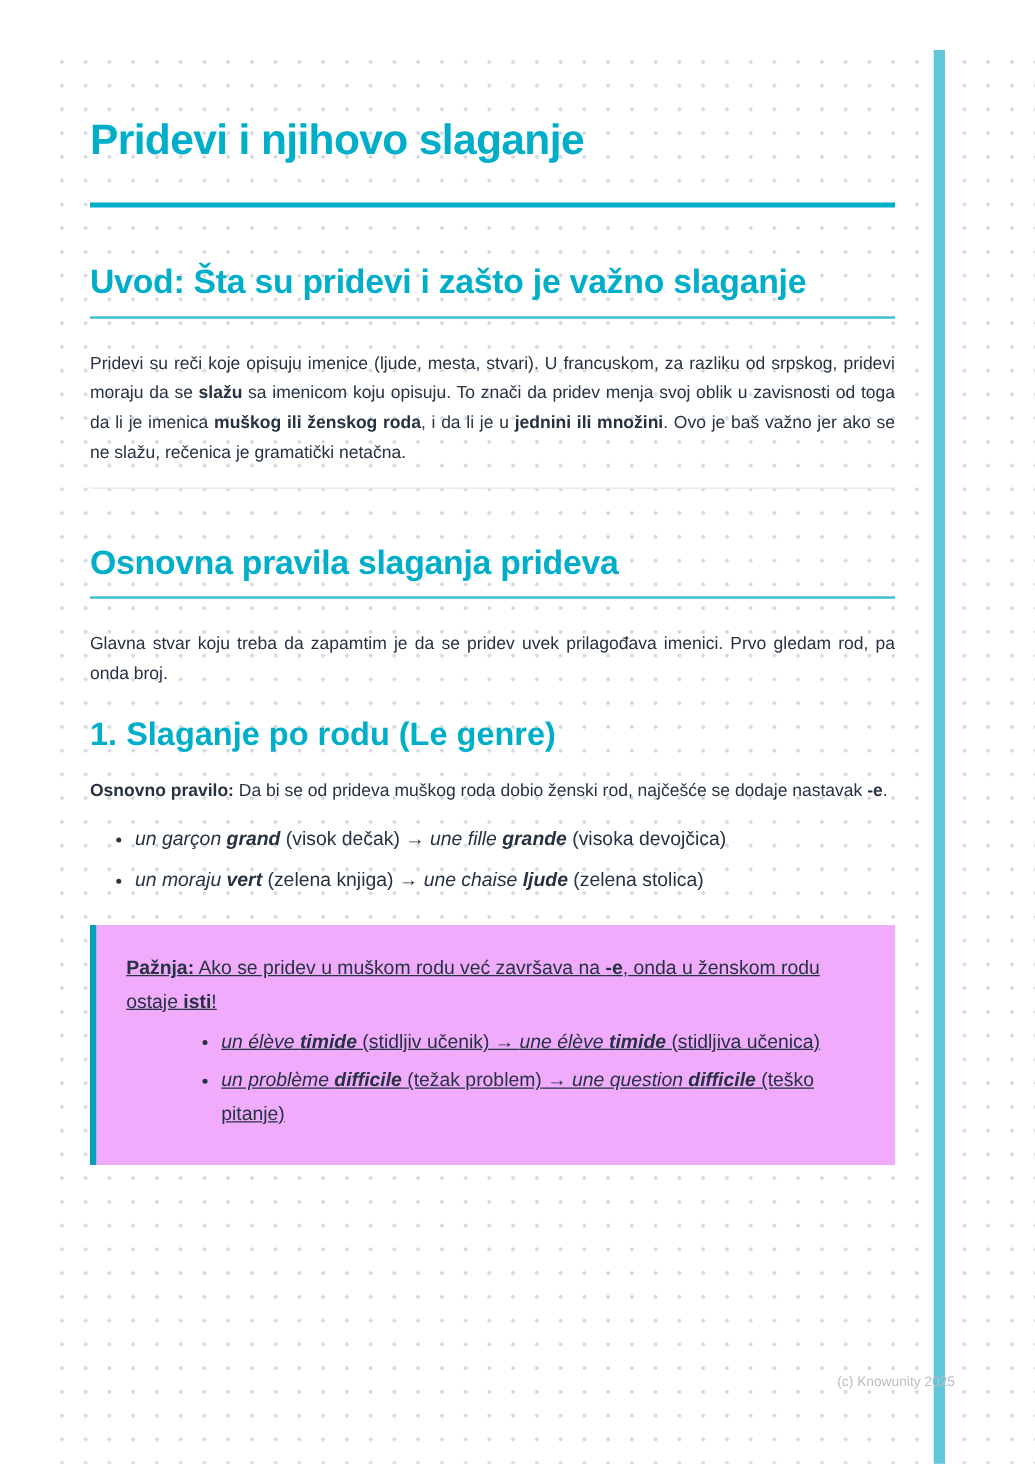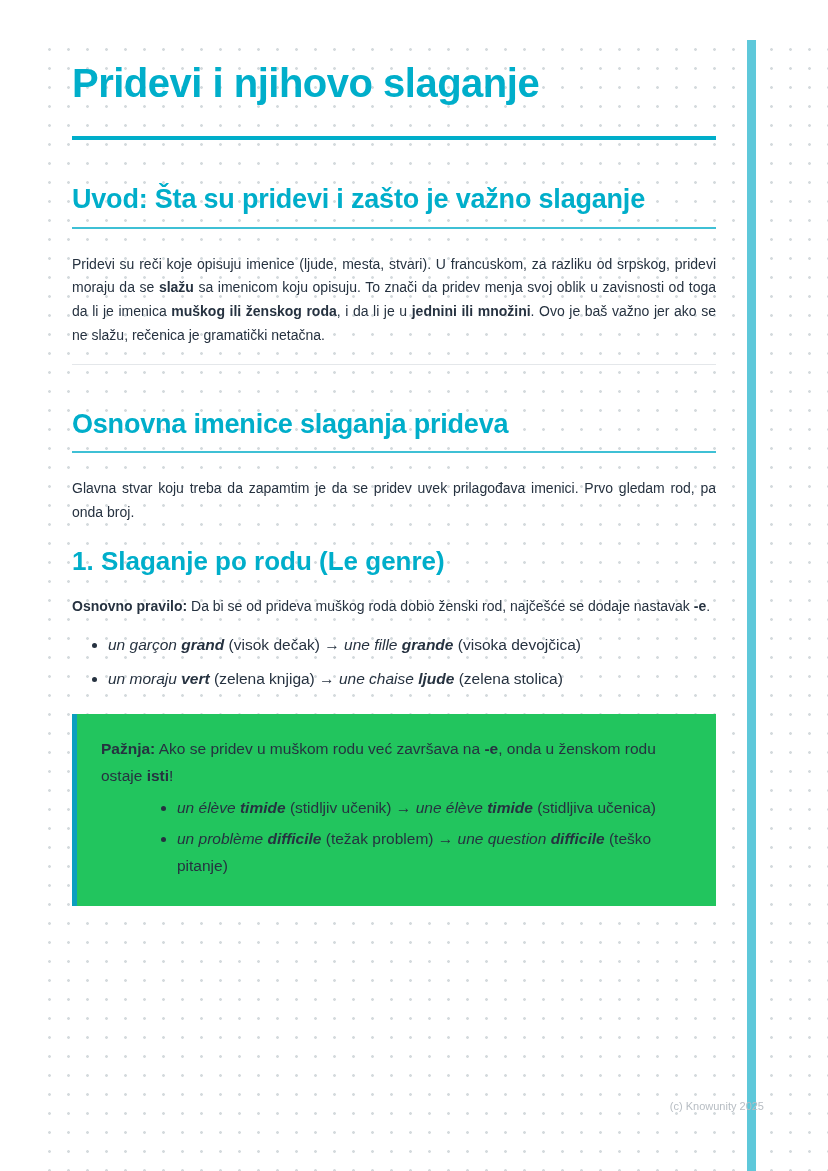--- a/index.html
+++ b/index.html
@@ -16,22 +16,22 @@
     background-image: radial-gradient(circle, #d4dadd 1.3px, transparent 1.5px);
     background-size:19px 19px;
     pointer-events:none;
   }
   .stripe {
     position:absolute; left:747px; top:40px; width:9px; bottom:0;
     background:#5ec8da;
   }
   .content { position:absolute; left:72px; top:0; width:644px; }
   h1 {
-    margin-top:60px;
-    font-size:40px; font-weight:700; line-height:1.15;
+    margin-top:93px;
+    font-size:34px; font-weight:700; line-height:1.15;
     color:#00aeca; letter-spacing:-0.5px;
   }
   .rule-thick { height:4px; background:#00aeca; margin-top:30px; }
   h2 {
     margin-top:42px;
     font-size:27px; font-weight:700; line-height:1.28;
     color:#00aeca; letter-spacing:-0.2px;
   }
   .rule-thin { height:2px; background:#3fc0d5; margin-top:10px; }
   h3 {
@@ -47,24 +47,24 @@
   p.body.tight { margin-top:16px; }
   .divider { border:none; height:1px; background:#e4e7ea; margin-top:16px; }
   ul.examples {
     margin-top:14px;
     padding-left:36px;
     font-size:15.5px; line-height:1.7;
   }
   ul.examples li { margin-bottom:7px; }
   .callout {
     margin-top:22px;
-    background:#22c55e;
+    background:#f0abfc;
     border-left:5px solid #0b9fbe;
     padding:22px 26px 22px 24px;
-    font-size:15.5px; line-height:1.7;
+    font-size:15.5px; line-height:1.7;text-decoration:underline;
   }
   .callout p { font-size:15.5px; line-height:1.7; }
   .callout ul {
     margin-top:6px;
     padding-left:30px;
     list-style:disc;
   }
   .callout ul li { margin-bottom:5px;margin-left:46px; }
   .footer {
     position:absolute; top:1100px; right:64px;
@@ -81,21 +81,21 @@
   <div class="content">
     <h1>Pridevi i njihovo slaganje</h1>
     <div class="rule-thick"></div>
 
     <h2>Uvod: Šta su pridevi i zašto je važno slaganje</h2>
     <div class="rule-thin"></div>
     <p class="body"><span>Pridevi su reči koje opisuju imenice (ljude, mesta, stvari). U francuskom, za razliku od srpskog, pridevi moraju da se </span><span style="font-weight: 700;">slažu</span><span> sa imenicom koju opisuju. To znači da pridev menja svoj oblik u zavisnosti od toga da li je imenica </span><span style="font-weight: 700;">muškog ili ženskog roda</span><span>, i da li je u </span><span style="font-weight: 700;">jednini ili množini</span><span>. Ovo je baš važno jer ako se ne slažu, rečenica je gramatički netačna.</span></p>
 
     <hr class="divider">
 
-    <h2>Osnovna imenice slaganja prideva</h2>
+    <h2>Osnovna pravila slaganja prideva</h2>
     <div class="rule-thin"></div>
     <p class="body"><span>Glavna stvar koju treba da zapamtim je da se pridev uvek prilagođava imenici. Prvo gledam rod, pa onda broj.</span></p>
 
     <h3>1. Slaganje po rodu (Le genre)</h3>
     <p class="body tight"><span style="font-weight: 700;">Osnovno pravilo:</span><span> Da bi se od prideva muškog roda dobio ženski rod, najčešće se dodaje nastavak </span><span style="font-weight: 700;">-e</span><span>.</span></p>
 
     <ul class="examples">
       <li><span style="font-style: italic;">un garçon </span><span style="font-weight: 700; font-style: italic;">grand</span><span> (visok dečak) → </span><span style="font-style: italic;">une fille </span><span style="font-weight: 700; font-style: italic;">grande</span><span> (visoka devojčica)</span></li>
       <li><span style="font-style: italic;">un moraju </span><span style="font-weight: 700; font-style: italic;">vert</span><span> (zelena knjiga) → </span><span style="font-style: italic;">une chaise </span><span style="font-weight: 700; font-style: italic;">ljude</span><span> (zelena stolica)</span></li>
     </ul>

